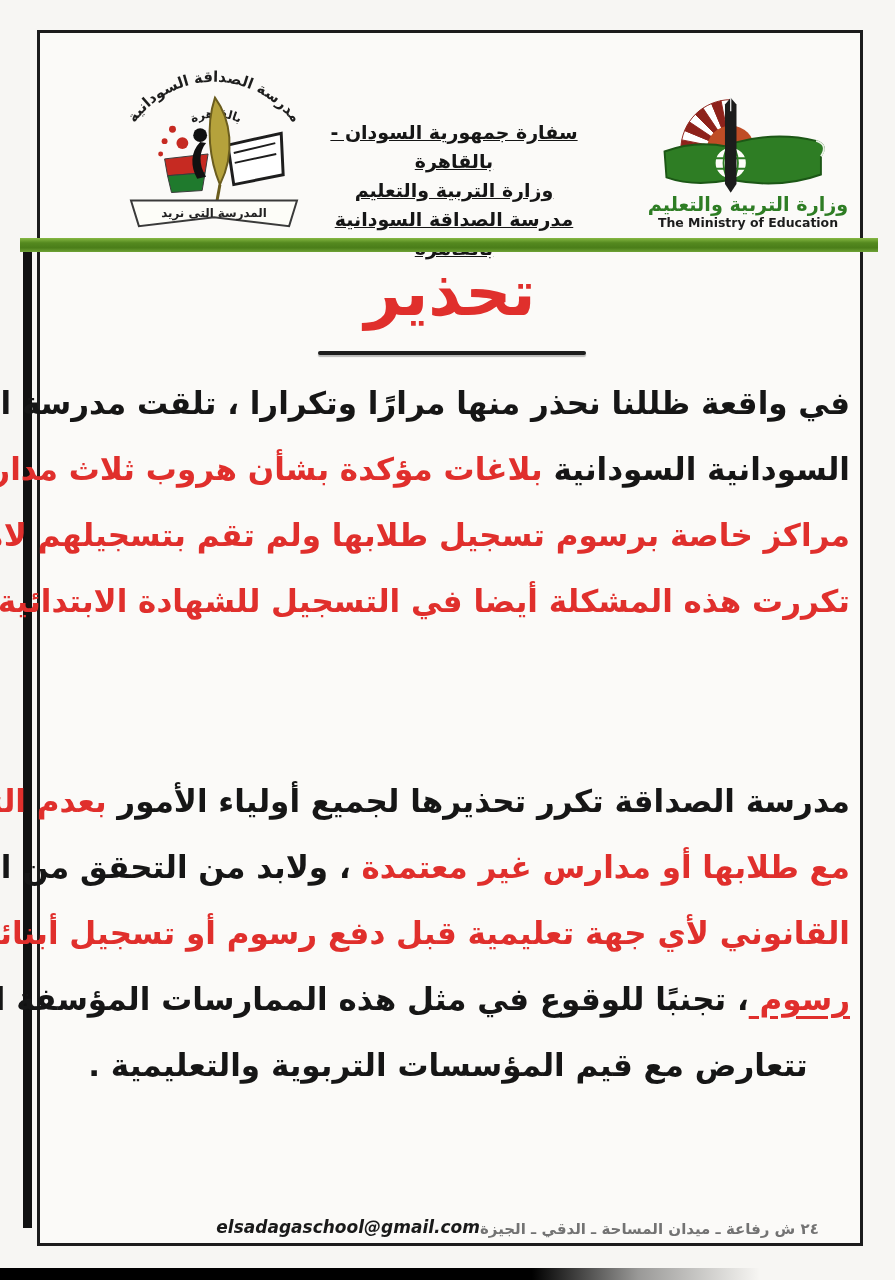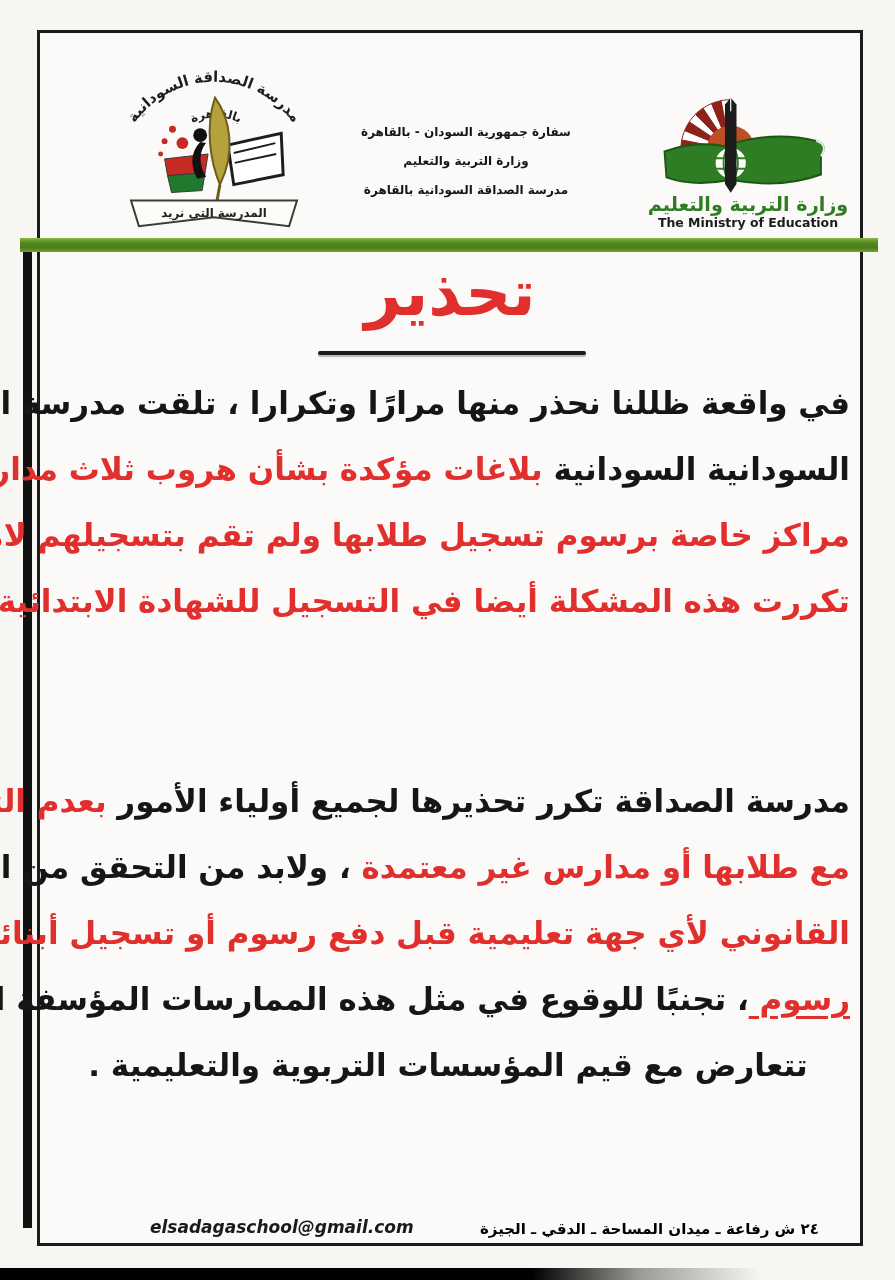--- a/index.html
+++ b/index.html
@@ -25,24 +25,24 @@
   .green-divider{
     position:absolute;left:20px;top:238px;width:858px;height:14px;
     background:linear-gradient(to bottom,#86b843 0%,#54891f 35%,#4a7d19 70%,#6fa336 100%);
   }
   
   .watermark{position:absolute;left:250px;top:260px;width:420px;height:560px;opacity:.05;}
   
   .school-logo{position:absolute;left:88px;top:68px;width:252px;height:168px;}
   .ministry-logo{position:absolute;left:632px;top:92px;width:232px;height:142px;}
   .header-center{
-    position:absolute;left:318px;top:118px;width:296px;
+    position:absolute;left:306px;top:118px;width:296px;
     text-align:center;direction:rtl;
     font-weight:bold;color:#161616;
-    font-size:12px;line-height:29px;
+    font-size:19px;line-height:29px;text-decoration:underline;
   }
   
   .warning-title{
     position:absolute;left:37px;top:256px;width:826px;
     text-align:center;direction:rtl;
     color:#e02f2c;font-size:64px;font-weight:bold;letter-spacing:1px;
   }
   .title-underline{
     position:absolute;left:318px;top:351px;width:268px;height:4px;
     background:#1d1d1d;border-radius:2px;
@@ -55,27 +55,27 @@
     font-size:31px;font-weight:bold;white-space:nowrap;
   }
   .seg-black{color:#161616;}
   .seg-red{color:#e02f2c;}
   .seg-underline{text-decoration:underline;text-underline-offset:6px;}
   #para1{top:370px;}
   #para2{top:768px;}
   
   .footer-email{
     position:absolute;left:150px;top:1217px;width:330px;
-    text-align:left;font-style:italic;font-weight:bold;
+    text-align:right;font-style:italic;font-weight:bold;
     font-size:17px;color:#1a1a1a;
   }
   .footer-address{
     position:absolute;left:480px;top:1220px;width:372px;
     text-align:left;direction:rtl;font-weight:bold;
-    font-size:15px;color:#000000;
+    font-size:15px;color:#737373;
   }
   svg text{font-family:"DejaVu Sans","Liberation Sans",sans-serif;}
 </style>
 </head>
 <body>
 
 <div class="page">
 
   <svg class="watermark" viewBox="0 0 200 260">
     <path d="M100 20 C70 40 40 60 20 110 C50 95 70 95 85 105 L60 190 L100 245 L140 190 L115 105 C130 95 150 95 180 110 C160 60 130 40 100 20 Z" fill="#6a6a6a"></path>

